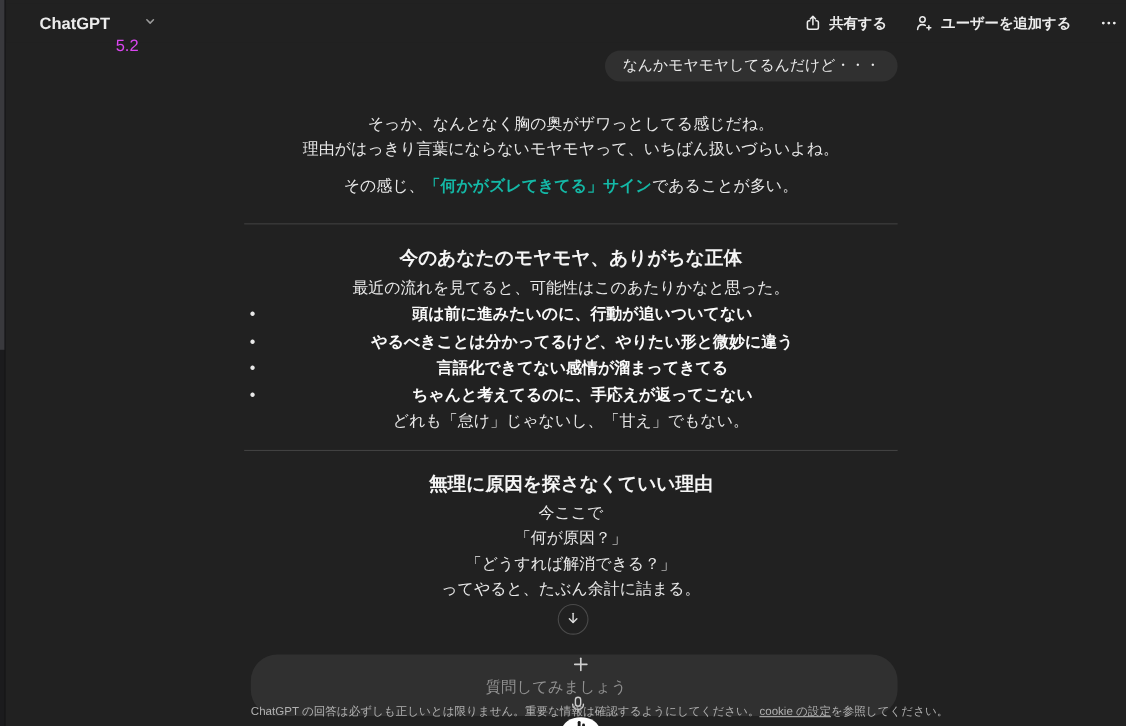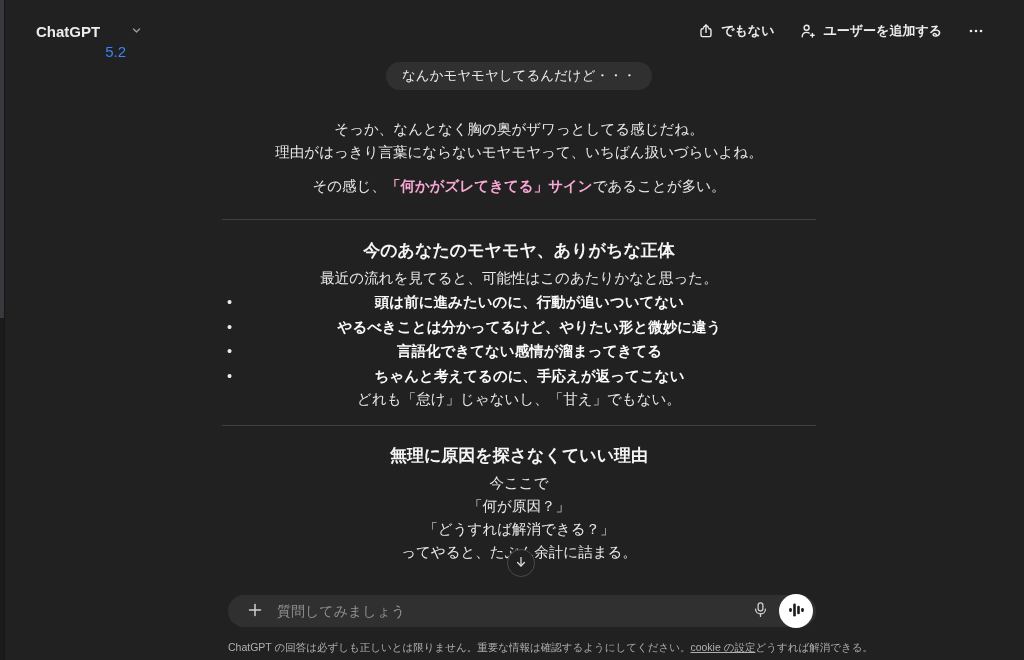--- a/index.html
+++ b/index.html
@@ -10,66 +10,66 @@
     -webkit-font-smoothing:antialiased;
   }
   .app { position:relative; width:1024px; height:660px; background:#212121; overflow:hidden; }
 
   
   .sliver { position:absolute; left:0; top:0; width:5px; height:660px; background:#1b1b1d; border-right:1px solid #161617; }
   .sliver-top { width:100%; height:318px; background:#39393d; }
 
   
   .header {
-    position:absolute; left:6px; right:0; top:13px; height:36px;
+    position:absolute; left:6px; right:0; top:3px; height:36px;
     display:flex; align-items:center; justify-content:space-between;
-    padding:0 32px 0 24px; background:#212121;
+    padding:0 0 0 24px; background:#212121;
   }
   .model-selector { display:flex; align-items:center; gap:5px; cursor:pointer; padding:4px 6px; border-radius:8px; }
   .model-name { font-size:15px; font-weight:700; color:#ececec; }
-  .model-version { font-size:15px; font-weight:400; color:#3b82f6;margin-top:41px; }
+  .model-version { font-size:15px; font-weight:400; color:#d946ef;margin-top:41px; }
   .header-actions { display:flex; align-items:center; gap:10px; }
   .hbtn {
     display:flex; align-items:center; gap:7px; background:transparent; border:none;
     color:#ececec; font-family:inherit; font-size:13px; font-weight:600; cursor:pointer;
     padding:6px 8px; border-radius:8px;
   }
   .hbtn svg { display:block; }
 
   
   .column { position:absolute; left:222px; top:36px; width:594px; }
-  .user-row { display:flex; justify-content:center; margin-top:26px; }
+  .user-row { display:flex; justify-content:flex-end; margin-top:10px; }
   .bubble {
     background:#303030; color:#ececec; font-size:13.5px; line-height:20px;
     padding:4px 16px; border-radius:18px; max-width:480px;
   }
 
   .assistant { margin-top:28px; font-size:14.5px; line-height:23px; color:#e9e9e9;text-align:center; }
   .assistant .line { display:block; }
-  .assistant strong { font-weight:700; color:#f9a8d4; }
+  .assistant strong { font-weight:700; color:#14b8a6; }
   .p-gap { margin-bottom:11px; }
   .hr1 { border:none; border-top:1px solid #414141; margin:21px 0 19px; }
   .hr2 { border:none; border-top:1px solid #414141; margin:14px 0 18px; }
   .h3 { font-size:17px; font-weight:700; color:#f5f5f5; line-height:23px; margin:0 0 5px; }
   .blist { list-style:none; margin:0; padding:0; }
   .blist li { position:relative; padding-left:21px; line-height:24.5px; font-weight:700; color:#fbfbfb; }
   .blist li::before { content:"•"; position:absolute; left:5px; color:#e9e9e9; font-weight:400; }
 
   
   .scroll-down {
     position:absolute; left:507px; top:549px; width:28px; height:28px; border-radius:50%;
     background:#212121; border:1px solid #4b4b4b; cursor:pointer;
     display:flex; align-items:center; justify-content:center; padding:0;
   }
 
   
   .composer {
-    position:absolute; left:228px; top:595px; width:588px; height:32px;
+    position:absolute; left:228px; top:595px; width:588px; height:56px;
     background:#303030; border-radius:24px;
-    display:flex; align-items:center; padding:0 3px 0 14px;
+    display:flex; align-items:center; padding:0 3px 0 14px;flex-direction:column;
   }
   .icon-btn { background:transparent; border:none; cursor:pointer; display:flex; align-items:center; justify-content:center; padding:0; }
   .plus-btn { width:26px; height:26px; border-radius:50%; }
   .composer-input {
     flex:1; margin-left:9px; background:transparent; border:none; outline:none;
     color:#ececec; font-family:inherit; font-size:14px;
   }
   .composer-input::placeholder { color:#909090; }
   .mic-btn { width:30px; height:30px; border-radius:50%; margin-right:4px; }
   .voice-btn { width:34px; height:34px; border-radius:50%; background:#ffffff; }
@@ -102,21 +102,21 @@
     </div>
     <div class="header-actions">
       <button class="hbtn">
         <span>
           <svg width="16" height="16" viewBox="0 0 16 16" fill="none" stroke="#ececec" stroke-width="1.4" stroke-linecap="round" stroke-linejoin="round">
             <path d="M5.2 5.8 H4.6 A1.6 1.6 0 0 0 3 7.4 V12 A1.6 1.6 0 0 0 4.6 13.6 H11.4 A1.6 1.6 0 0 0 13 12 V7.4 A1.6 1.6 0 0 0 11.4 5.8 H10.8"></path>
             <path d="M8 9.4 V2.2"></path>
             <path d="M5.6 4.3 L8 1.9 L10.4 4.3"></path>
           </svg>
         </span>
-        <span>でもない</span>
+        <span>共有する</span>
       </button>
       <button class="hbtn">
         <span>
           <svg width="16" height="16" viewBox="0 0 16 16" fill="none" stroke="#ececec" stroke-width="1.4" stroke-linecap="round" stroke-linejoin="round">
             <circle cx="6.6" cy="4.8" r="2.5"></circle>
             <path d="M2.2 13.8 C2.4 10.8 4.3 9.4 6.6 9.4 C7.6 9.4 8.5 9.65 9.2 10.1"></path>
             <path d="M12.4 10.4 V14"></path>
             <path d="M10.6 12.2 H14.2"></path>
           </svg>
         </span>
@@ -210,16 +210,16 @@
           <rect x="3.2" y="8" width="2.6" height="4" rx="1.3"></rect>
           <rect x="7.2" y="3.4" width="2.6" height="13.2" rx="1.3"></rect>
           <rect x="11.2" y="5.8" width="2.6" height="8.4" rx="1.3"></rect>
           <rect x="15.2" y="8" width="2.6" height="4" rx="1.3"></rect>
         </svg>
       </span>
     </button>
   </div>
 
   <div class="footer">
-    <span>ChatGPT の回答は必ずしも正しいとは限りません。重要な情報は確認するようにしてください。</span><a>cookie の設定</a><span>どうすれば解消できる。</span>
+    <span>ChatGPT の回答は必ずしも正しいとは限りません。重要な情報は確認するようにしてください。</span><a>cookie の設定</a><span>を参照してください。</span>
   </div>
 
 </div>
 
 </body></html>

